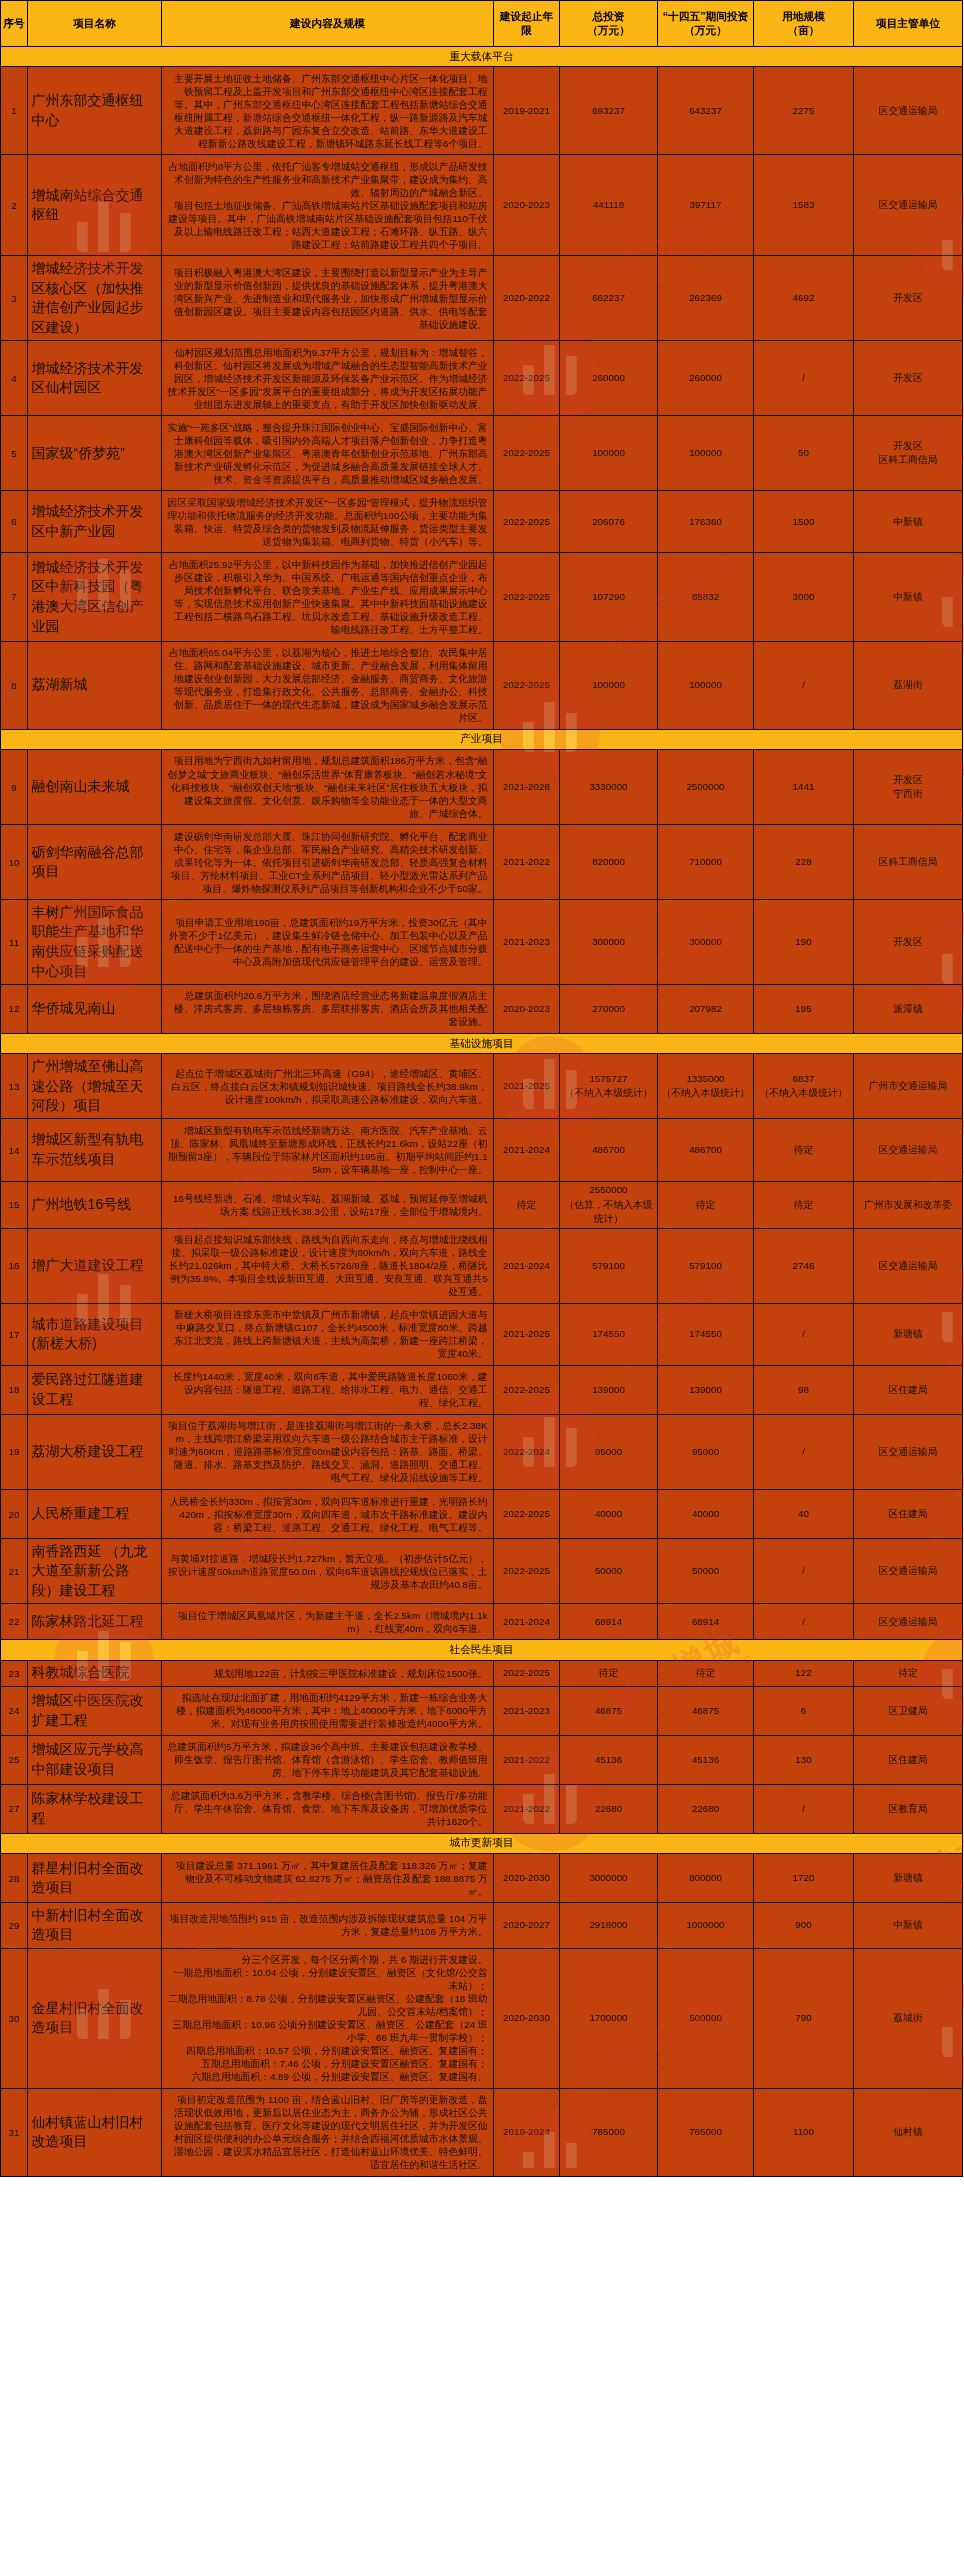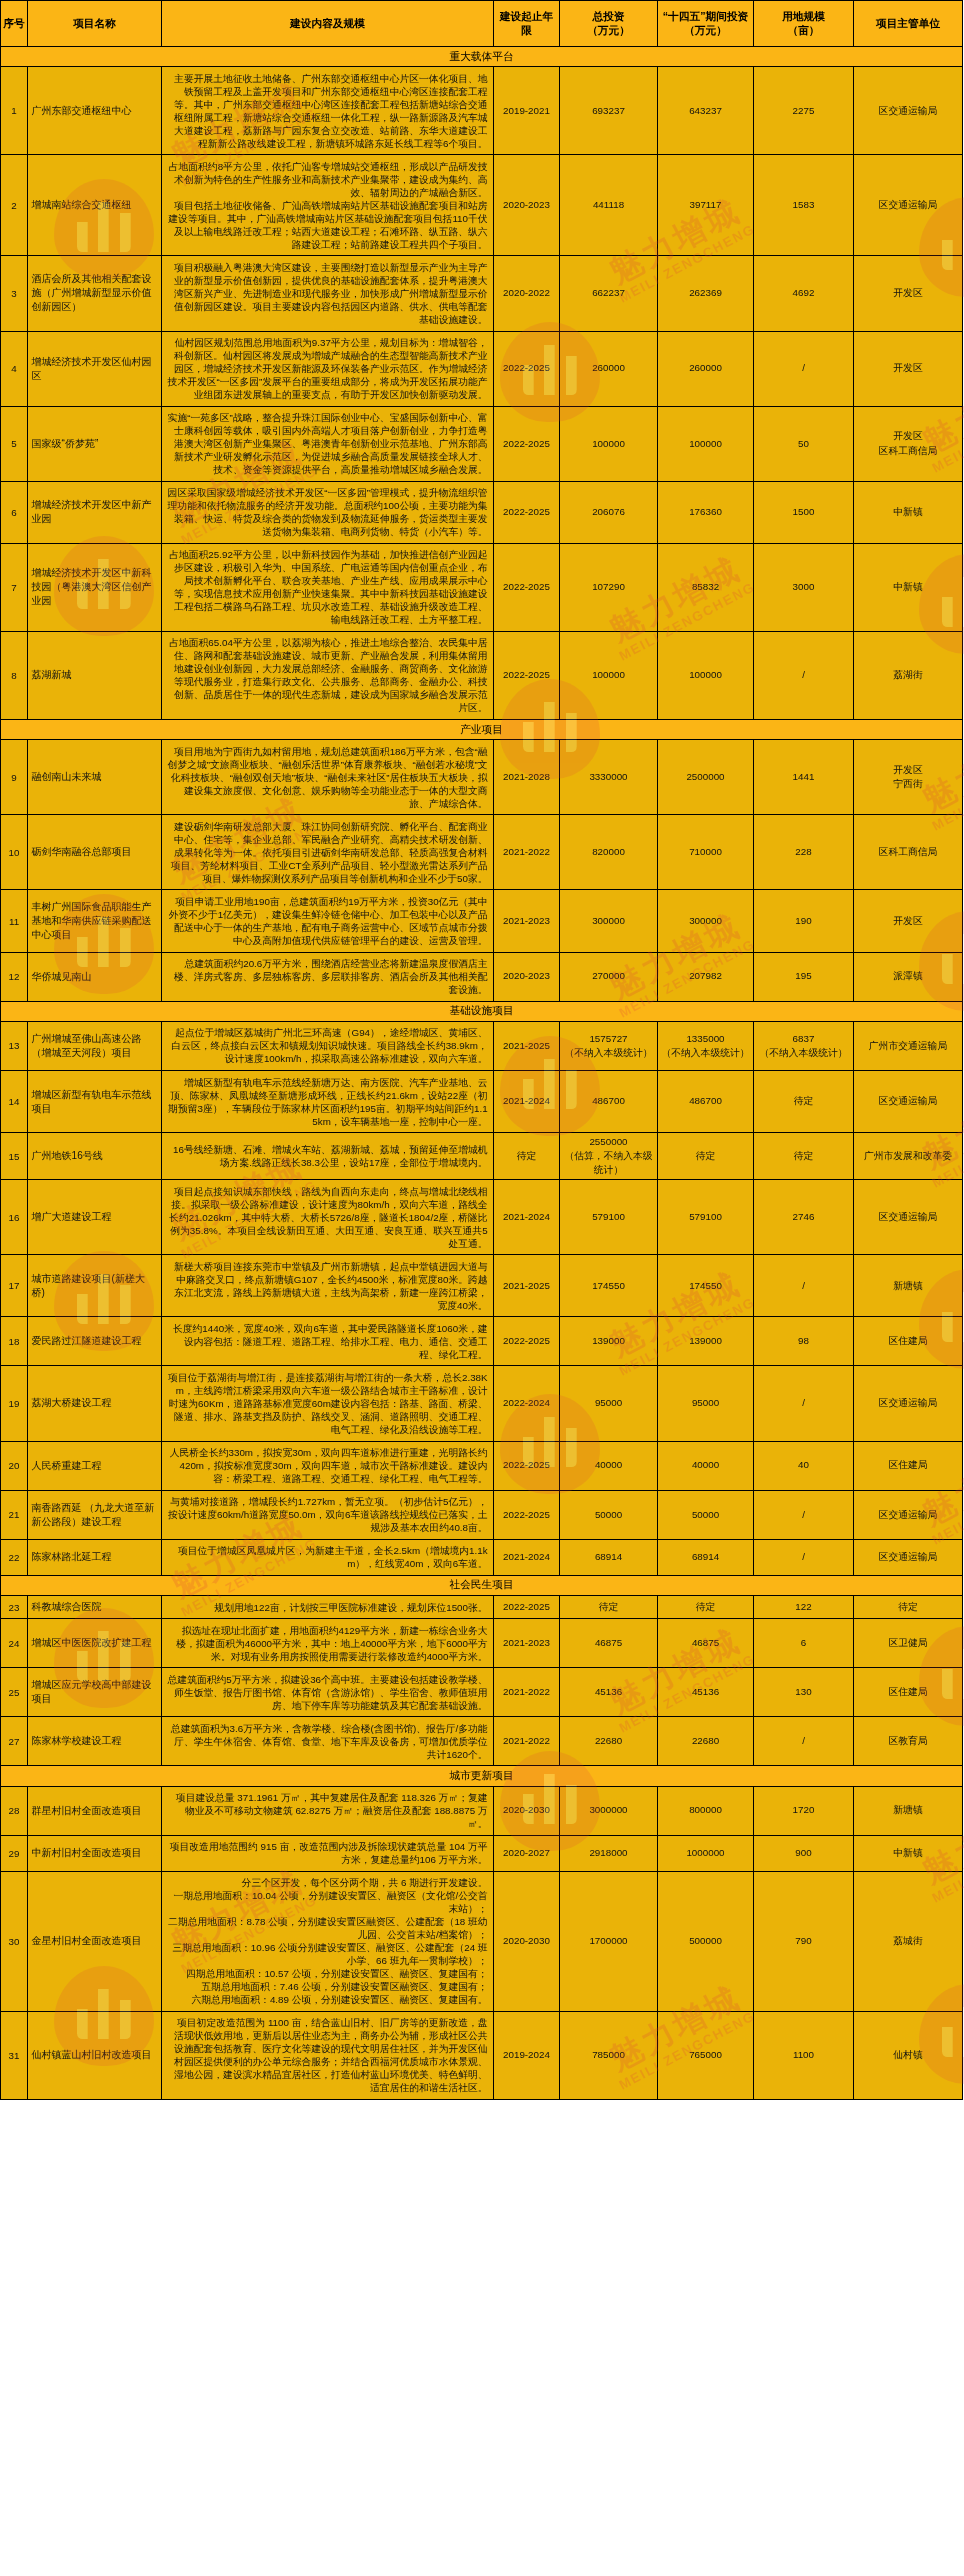--- a/index.html
+++ b/index.html
@@ -1,23 +1,23 @@
 <!DOCTYPE html>
 <html style="font-size:14.3px"><head>
 <meta charset="utf-8">
 <style>
   html,body{margin:0;padding:0;background:#fff;}
   body{width:965px;font-family:"Liberation Sans","DejaVu Sans",sans-serif;color:#111;position:relative;}
   #wrap{position:relative;width:965px;}
-  table{border-collapse:collapse;table-layout:fixed;width:963px;border:1.8px solid #000;background:#eab308;}
+  table{border-collapse:collapse;table-layout:fixed;width:963px;border:1.8px solid #000;background:#c2410c;}
   th,td{border:0.9px solid #000;vertical-align:middle;word-break:break-all;}
   th{background:#FBB515;color:#000;font-weight:bold;font-size:10.7px;padding:8px 1.8px;text-align:center;white-space:pre-line;line-height:1.35;}
   tr.section-row td{background:#FBB515;color:#000;font-weight:normal;font-size:10.7px;text-align:center;padding:2.7px 1.8px;}
   td.c-no{text-align:center;font-size:9.8px;padding:1.8px;}
-  td.c-name{font-size:10px;line-height:1.4;padding:2.7px 3.6px;text-align:left;}
+  td.c-name{font-size:14px;line-height:1.4;padding:2.7px 3.6px;text-align:left;}
   td.c-content{font-size:9.8px;line-height:1.33;padding:4.5px 5.4px;text-align:right;white-space:pre-line;}
   td.c-mid{text-align:center;font-size:9.8px;line-height:1.45;padding:1.8px;white-space:pre-line;}
   
   #wm{position:absolute;left:0;top:0;width:965px;height:100%;overflow:hidden;pointer-events:none;}
   .wm-logo{position:absolute;width:100px;height:100px;background:#e03c3c;opacity:.16;
     border-radius:50% 50% 47% 47% / 56% 56% 44% 44%;}
   .wm-logo::after{content:"";position:absolute;left:23px;top:23px;width:54px;height:50px;
     background:
       linear-gradient(#fff,#fff) 0 100%/10.7px 30px no-repeat,
       linear-gradient(#fff,#fff) 21.4px 100%/10.7px 50px no-repeat,
@@ -77,21 +77,21 @@
           <td class="c-content">占地面积约8平方公里，依托广汕客专增城站交通枢纽，形成以产品研发技术创新为特色的生产性服务业和高新技术产业集聚带，建设成为集约、高效、辐射周边的产城融合新区。
 项目包括土地征收储备、广汕高铁增城南站片区基础设施配套项目和站房建设等项目。其中，广汕高铁增城南站片区基础设施配套项目包括110千伏及以上输电线路迁改工程；站西大道建设工程；石滩环路、纵五路、纵六路建设工程；站前路建设工程共四个子项目。</td>
           <td class="c-mid">2020-2023</td>
           <td class="c-mid">441118</td>
           <td class="c-mid">397117</td>
           <td class="c-mid">1583</td>
           <td class="c-mid">区交通运输局</td>
         </tr>
         <tr>
           <td class="c-no">3</td>
-          <td class="c-name">酒店会所及其他相关配套设施（广州增城新型显示价值创新园区）</td>
+          <td class="c-name">增城经济技术开发区核心区（加快推进信创产业园起步区建设）</td>
           <td class="c-content">项目积极融入粤港澳大湾区建设，主要围绕打造以新型显示产业为主导产业的新型显示价值创新园，提供优良的基础设施配套体系，提升粤港澳大湾区新兴产业、先进制造业和现代服务业，加快形成广州增城新型显示价值创新园区建设。项目主要建设内容包括园区内道路、供水、供电等配套基础设施建设。</td>
           <td class="c-mid">2020-2022</td>
           <td class="c-mid">662237</td>
           <td class="c-mid">262369</td>
           <td class="c-mid">4692</td>
           <td class="c-mid">开发区</td>
         </tr>
         <tr>
           <td class="c-no">4</td>
           <td class="c-name">增城经济技术开发区仙村园区</td>

